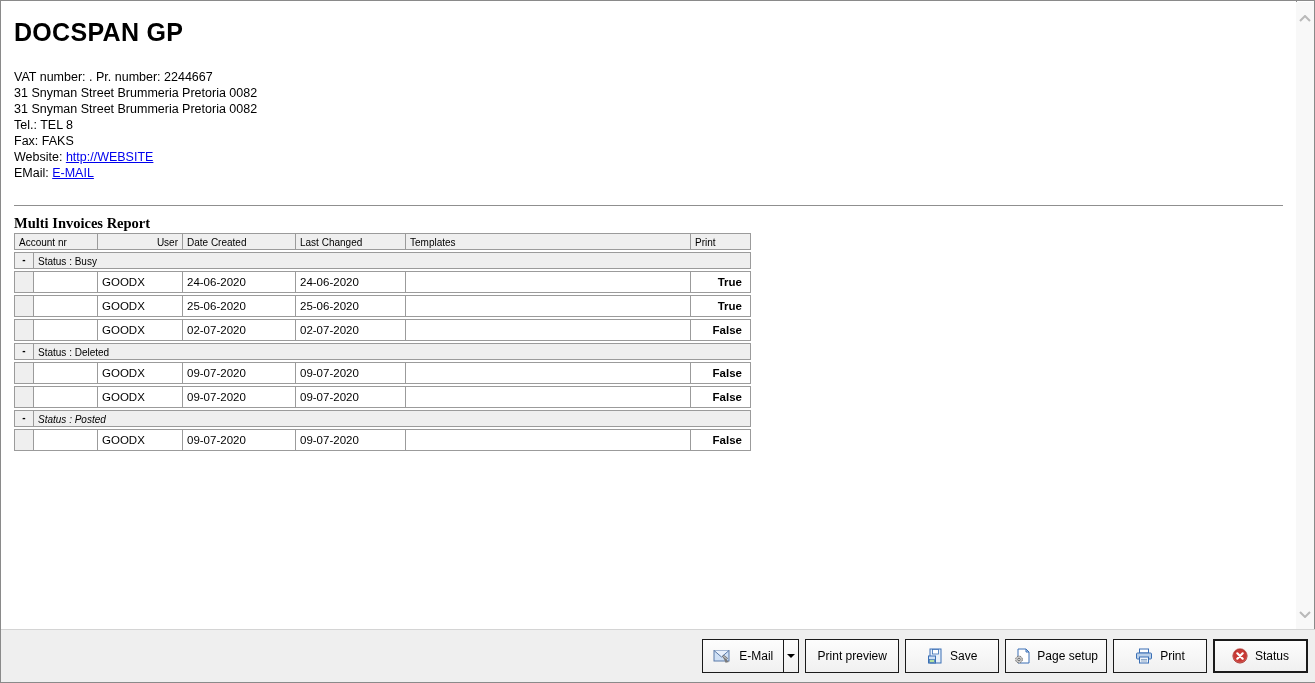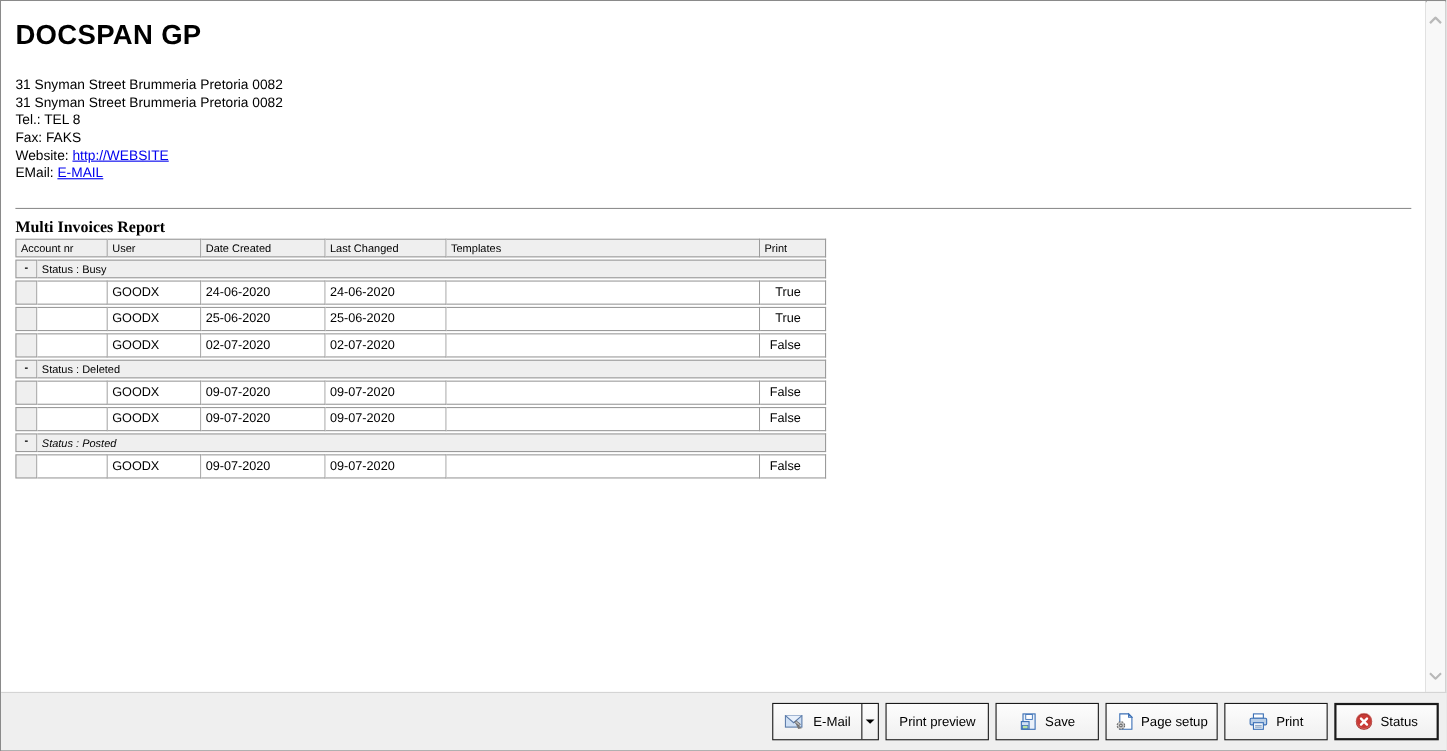--- a/index.html
+++ b/index.html
@@ -33,21 +33,21 @@
     border:1px solid #9b9b9b; border-left:none;
     padding:2px 4px 0 4px; white-space:nowrap; overflow:hidden;
     background:#fff; font-size:11.5px;
   }
   .t-row .t-cell:first-child { border-left:1px solid #9b9b9b; }
   .t-cell.th { background:#efefef; font-size:10px; height:17px; padding-top:3px; }
   .t-cell.grp { background:#efefef; font-size:10px; height:17px; padding-top:3px; }
   .t-cell.glyph { text-align:center; padding:1px 0 0 0; font-weight:bold; cursor:pointer; }
   .t-cell.indent { background:#efefef; height:22px; }
   .t-cell.data { height:22px; padding-top:4px; }
-  .t-cell.print { text-align:right; padding-right:22px; }
+  .t-cell.print { text-align:right; padding-right:8px;font-weight:bold; }
 
   
   .vscroll {
     position:absolute; right:0; top:1px; width:18px; height:629px;
     background:#f8f8f8; display:flex; flex-direction:column;
     justify-content:space-between; align-items:center; padding:13px 0;
   }
   .vscroll svg { display:block; }
 
   
@@ -74,38 +74,39 @@
 <body>
 
 <div class="window">
 
   <div class="content-area">
     <div class="report">
 
       <div class="company-name">DOCSPAN GP</div>
 
       <div class="company-details">
+        <div>VAT number: . Pr. number: 2244667</div>
         <div>31 Snyman Street Brummeria Pretoria 0082</div>
         <div>31 Snyman Street Brummeria Pretoria 0082</div>
         <div>Tel.: TEL 8</div>
         <div>Fax: FAKS</div>
         <div><span>Website: </span><a class="rlink">http://WEBSITE</a></div>
         <div><span>EMail: </span><a class="rlink">E-MAIL</a></div>
       </div>
 
       <hr class="rule">
 
       <div class="report-titles">
         <div>Multi Invoices Report</div>
       </div>
 
       <div class="grid">
           <div class="t-row">
             <div class="t-cell th" style="width: 84px;">Account nr</div>
-            <div class="t-cell th" style="width: 85px;">User</div>
+            <div class="t-cell th" style="width: 85px; text-align: right;">User</div>
             <div class="t-cell th" style="width: 113px;">Date Created</div>
             <div class="t-cell th" style="width: 110px;">Last Changed</div>
             <div class="t-cell th" style="width: 285px;">Templates</div>
             <div class="t-cell th" style="width: 60px;">Print</div>
           </div>
           <div class="t-row">
             <div class="t-cell grp glyph" style="width: 20px;">-</div>
             <div class="t-cell grp" style="width: 717px;">Status : Busy</div>
           </div>
           <div class="t-row">

